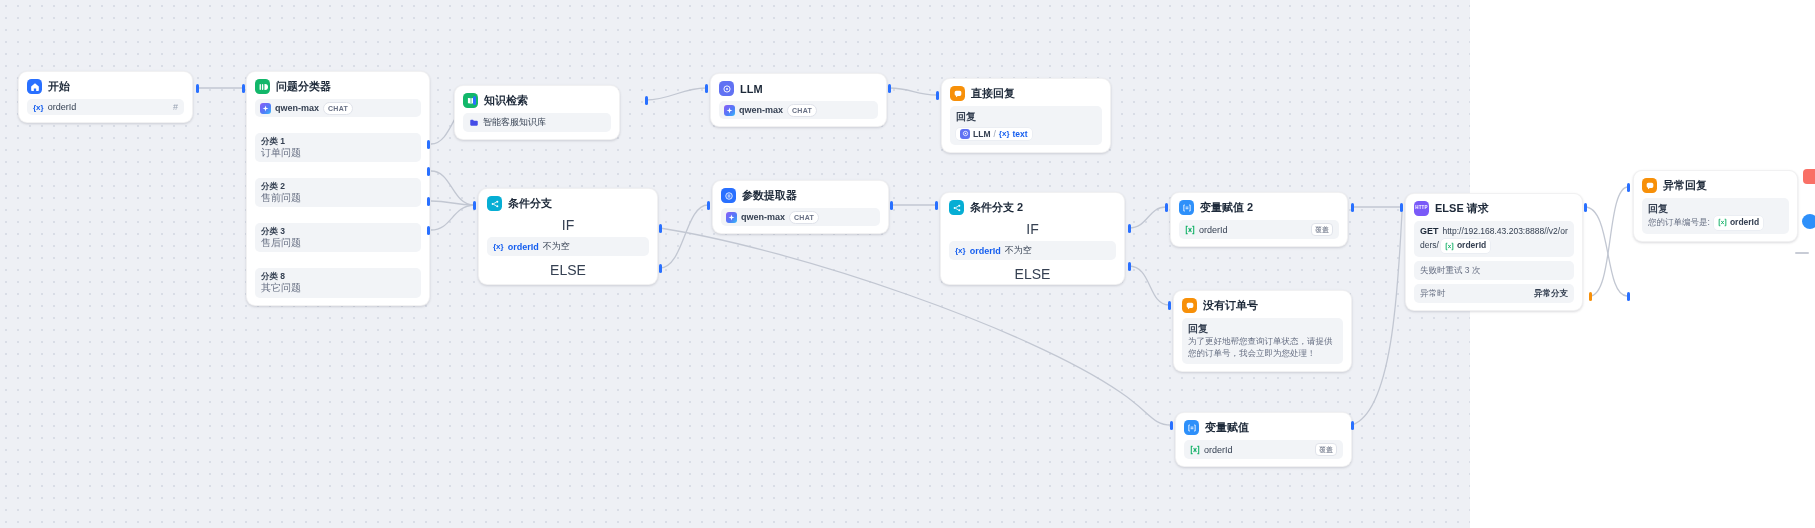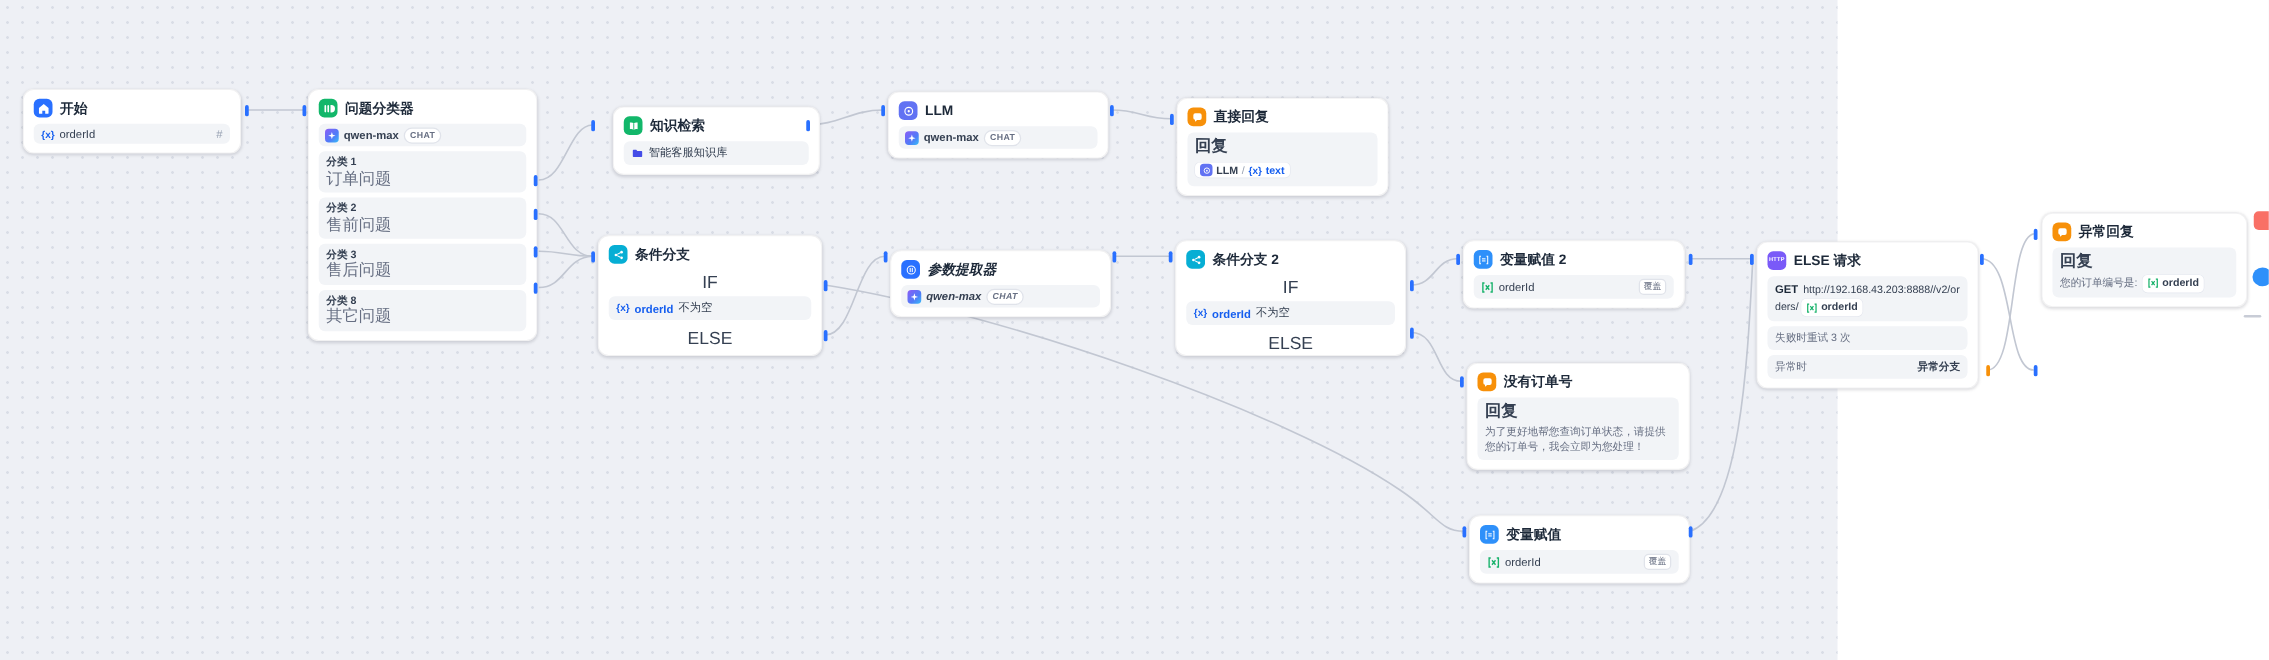--- a/index.html
+++ b/index.html
@@ -48,28 +48,28 @@
 
   .model-row { background:#f2f4f7; border-radius:5px; padding:2.5px 5px; margin-top:5px;
     display:flex; align-items:center; gap:4px; }
   .model-name { font-size:9px; font-weight:bold; color:#354052; }
   .mode-chip { border:1px solid #e0e3ea; background:#fff; border-radius:7px;
     font-size:7px; color:#676f83; padding:0 4px; line-height:11px; font-weight:bold; letter-spacing:.3px; }
   .qwen-icon { width:11px; height:11px; border-radius:3px; flex:none;
     background:linear-gradient(135deg,#8b5cf6 0%,#4f7cf8 60%,#38bdf8 100%);
     display:flex; align-items:center; justify-content:center; }
 
-  .class-row { background:#f2f4f7; border-radius:5px; padding:3px 6px; margin-top:4px; }
+  .class-row { background:#f2f4f7; border-radius:5px; padding:3px 6px; margin-top:16px; }
   .class-label { font-size:8.5px; font-weight:bold; color:#354052; line-height:1.25; }
-  .class-desc  { font-size:13px; color:#676f83; line-height:1.25; }
+  .class-desc  { font-size:10px; color:#676f83; line-height:1.25; }
 
   .branch-line { font-size:14px; font-weight:normal; color:#354052; text-align:center; margin:7px 2px 0; line-height:1; }
 
   .reply-box { background:#f2f4f7; border-radius:5px; padding:4px 6px; margin-top:5px; }
-  .reply-label { font-size:13px; font-weight:bold; color:#354052; line-height:1.3;font-family:Liberation Mono, monospace; }
+  .reply-label { font-size:10px; font-weight:bold; color:#354052; line-height:1.3; }
   .reply-text { font-size:8.5px; color:#676f83; line-height:1.4; margin-top:1px; }
 
   .ref-chip { background:#fff; border-radius:4px; padding:1px 4px; margin-top:2px;
     display:inline-flex; align-items:center; gap:3px; box-shadow:0 0 0 .5px #e4e7ef; }
   .mini-icon { width:10px; height:10px; border-radius:3px; background:#6172f3; flex:none;
     display:flex; align-items:center; justify-content:center; }
   .sep { color:#98a2b3; font-size:8.5px; }
 
   .var-green { color:#17b26a; font-weight:bold; font-size:8.5px; flex:none; display:flex; align-items:center; }
   .badge-chip { border:1px solid #e0e3ea; background:#fff; border-radius:4px;
@@ -167,21 +167,21 @@
     <div class="class-row">
       <div class="class-label">分类 3</div>
       <div class="class-desc">售后问题</div>
     </div>
     <div class="class-row">
       <div class="class-label">分类 8</div>
       <div class="class-desc">其它问题</div>
     </div>
   </div>
 
-  <div class="node" style="left:490px; top:85px; width:166px;">
+  <div class="node" style="left:454px; top:85px; width:166px;">
     <div class="node-header">
       <span class="node-icon ic-green">
         <svg width="10" height="10" viewBox="0 0 12 12">
             <path d="M6 3.1C5.2 2.4 3.8 2.2 2.3 2.4v6.4c1.5-.2 2.9 0 3.7.7.8-.7 2.2-.9 3.7-.7V2.4C8.2 2.2 6.8 2.4 6 3.1z" fill="#fff"></path>
             <path d="M6 3.1v6.4" stroke="#12b76a" stroke-width=".9"></path>
           </svg>
       </span>
       <span class="node-title">知识检索</span>
     </div>
     <div class="row">
@@ -255,21 +255,21 @@
     </div>
     <div class="branch-line">IF</div>
     <div class="row" style="margin-top:5px;">
       <span class="vx">{x}</span>
       <span class="blue-text" style="font-weight:bold;">orderId</span>
       <span class="dark-text">不为空</span>
     </div>
     <div class="branch-line">ELSE</div>
   </div>
 
-  <div class="node" style="left:712px; top:200px; width:177px;font-style:italic;">
+  <div class="node" style="left:712px; top:180px; width:177px;">
     <div class="node-header">
       <span class="node-icon ic-blue">
         <svg width="10" height="10" viewBox="0 0 12 12">
             <circle cx="6" cy="6" r="3.9" fill="none" stroke="#fff" stroke-width="1"></circle>
             <rect x="4.5" y="4" width="1" height="4" fill="#fff"></rect>
             <rect x="6.5" y="4" width="1" height="4" fill="#fff"></rect>
           </svg>
       </span>
       <span class="node-title">参数提取器</span>
     </div>

